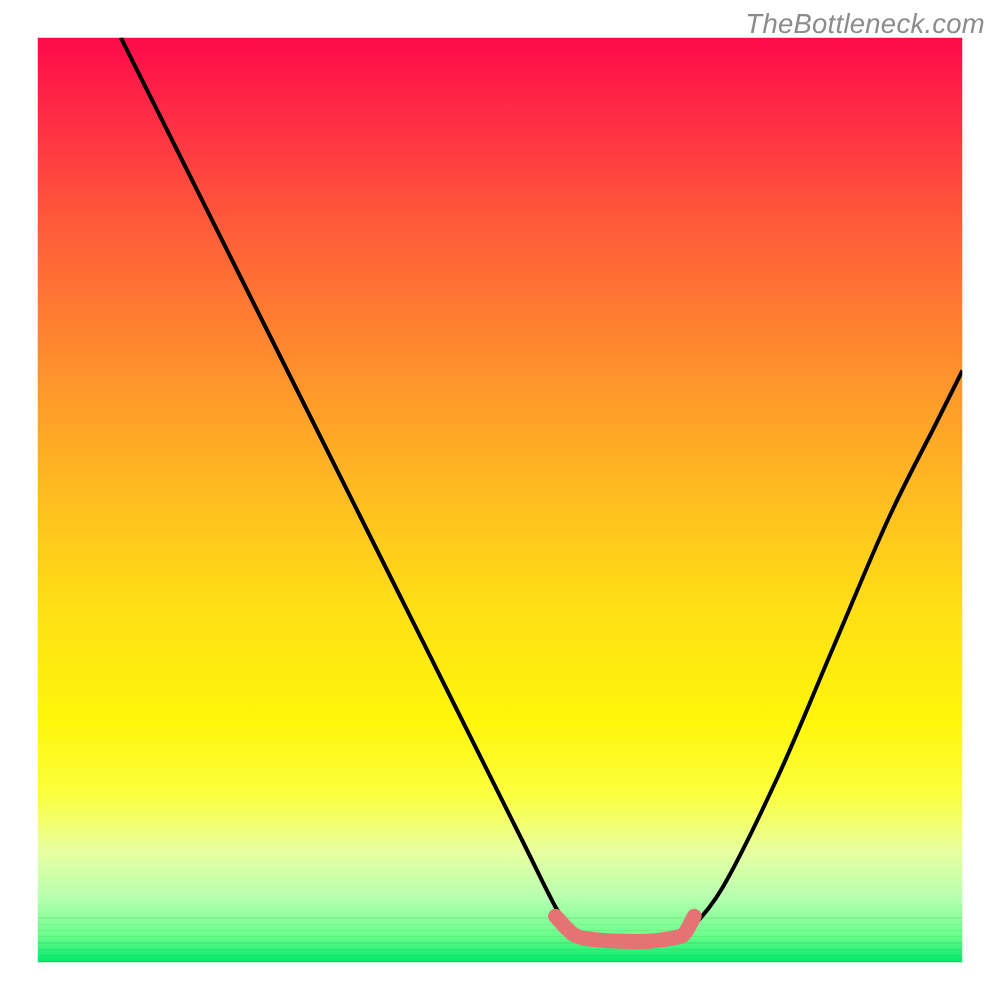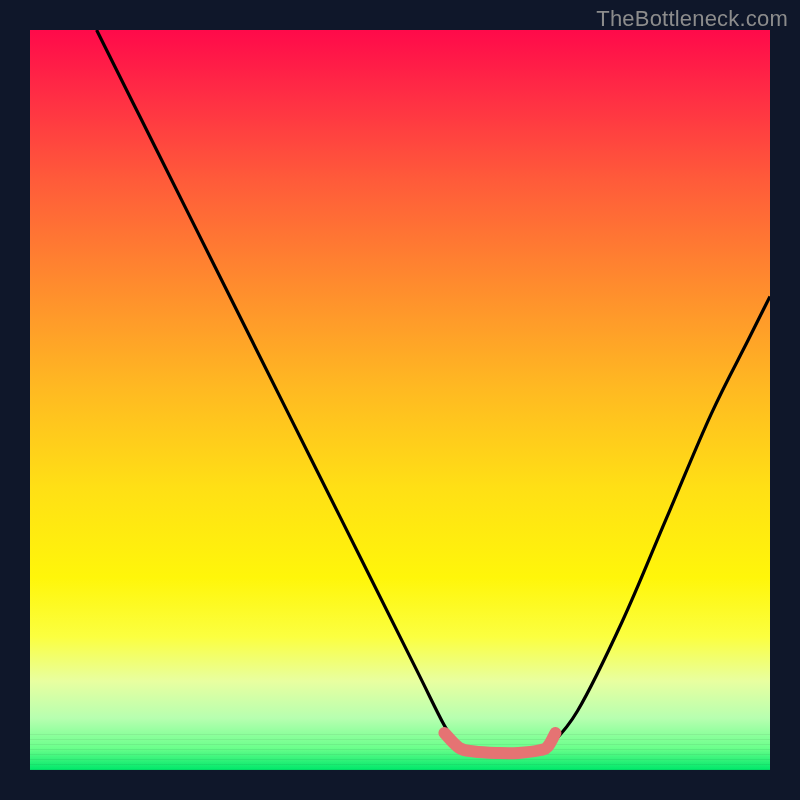--- a/index.html
+++ b/index.html
@@ -8,21 +8,22 @@
     width: 800px;
     height: 800px;
     overflow: hidden;
     background: #000;
     font-family: Arial, Helvetica, sans-serif;
   }
   .frame {
     position: absolute;
     left: 0; top: 0;
     width: 800px; height: 800px;
-    background: #0f172a;
+    background: #ffffff;
+    font-style: italic;
   }
   .plot {
     position: absolute;
     left: 30px;
     top: 30px;
     width: 740px;
     height: 740px;
     overflow: hidden;
   }
   .gradient {

